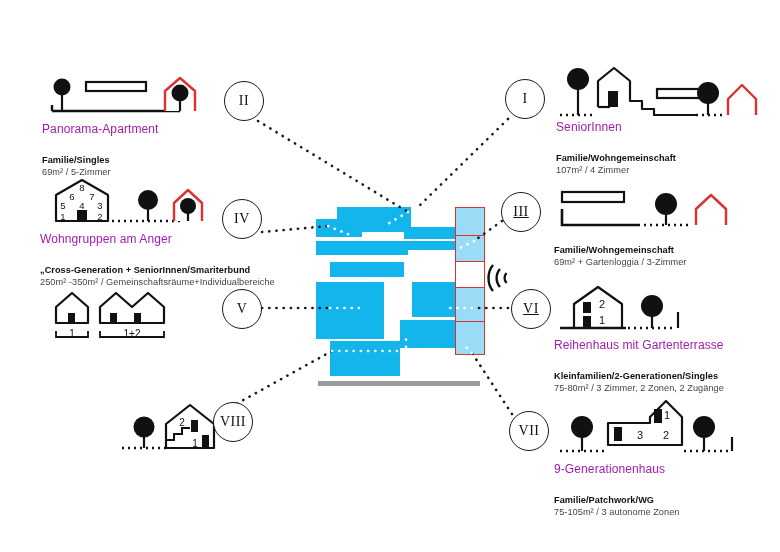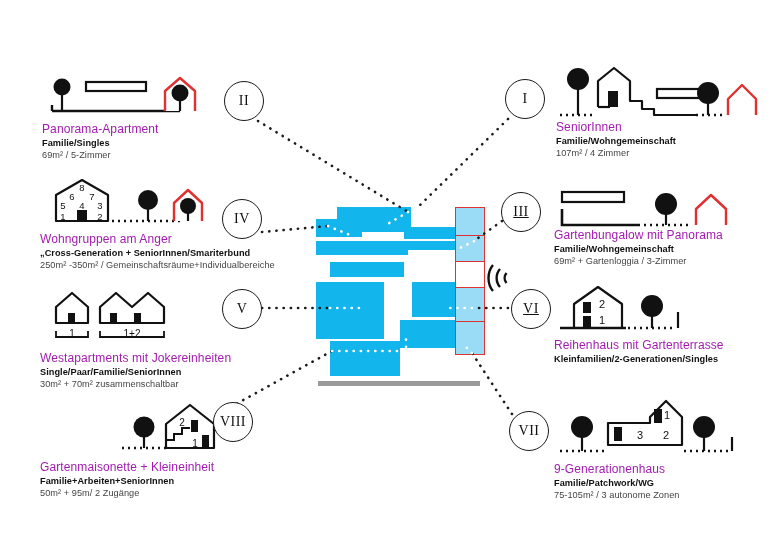--- a/index.html
+++ b/index.html
@@ -11,21 +11,21 @@
   .stage{position:absolute;left:0;top:9px;width:780px;height:552px;}
 
   
   .entry{position:absolute;}
   .entry .ttl{
     color:#a21caf;font-size:12px;line-height:16px;font-weight:400;
     letter-spacing:.1px;white-space:nowrap;
   }
   .entry .sub{
     color:#111;font-size:9.2px;font-weight:bold;line-height:11px;
-    margin-top:1px;white-space:nowrap;letter-spacing:.05px;
+    margin-top:18px;white-space:nowrap;letter-spacing:.05px;
   }
   .entry .meta{
     color:#444;font-size:9.2px;font-weight:400;line-height:11px;
     margin-top:1px;white-space:nowrap;letter-spacing:.05px;
   }
   .glyph{position:absolute;}
 
   
   .badge{
     position:absolute;width:38px;height:38px;border-radius:50%;
@@ -170,42 +170,32 @@
     <path d="M10 34 L10 18 L26 4 L42 18 L42 34 Z" fill="#fff" stroke="#111" stroke-width="2.2" stroke-linejoin="round"></path>
     <rect x="22" y="24" width="7" height="10" fill="#111"></rect>
     <path d="M54 34 L54 18 L70 4 L86 18 L102 4 L118 18 L118 34 Z" fill="#fff" stroke="#111" stroke-width="2.2" stroke-linejoin="round"></path>
     <rect x="64" y="24" width="7" height="10" fill="#111"></rect>
     <rect x="88" y="24" width="7" height="10" fill="#111"></rect>
     <path d="M10 42 L10 48 L42 48 L42 42" fill="none" stroke="#111" stroke-width="1.8"></path>
     <text x="26" y="48" font-family="Liberation Sans, sans-serif" font-size="10" text-anchor="middle" fill="#111">1</text>
     <path d="M54 42 L54 48 L118 48 L118 42" fill="none" stroke="#111" stroke-width="1.8"></path>
     <text x="86" y="48" font-family="Liberation Sans, sans-serif" font-size="10" text-anchor="middle" fill="#111">1+2</text>
   </svg>
-  <div class="entry" style="left:40px;top:341px;">
-    <div class="ttl">Westapartments mit Jokereinheiten</div>
-    <div class="sub">Single/Paar/Familie/SeniorInnen</div>
-    <div class="meta">30m² + 70m² zusammenschaltbar</div>
-  </div>
 
   <svg class="glyph" style="left:118px;top:393px;" width="130" height="52" viewBox="0 0 130 52">
     <line x1="4" y1="46" x2="48" y2="46" stroke="#111" stroke-width="2.4" stroke-dasharray="2 4"></line>
     <circle cx="26" cy="25" r="10.5" fill="#111"></circle>
     <line x1="26" y1="25" x2="26" y2="46" stroke="#111" stroke-width="2.2"></line>
     <path d="M48 46 L48 22 L72 3 L96 22 L96 46 Z" fill="#fff" stroke="#111" stroke-width="2.2" stroke-linejoin="round"></path>
     <path d="M48 46 L48 38 L56 38 L56 32 L64 32 L64 26 L72 26" fill="none" stroke="#111" stroke-width="2"></path>
     <rect x="73" y="18" width="7" height="12" fill="#111"></rect>
     <rect x="84" y="33" width="7" height="13" fill="#111"></rect>
     <text x="64" y="24" font-family="Liberation Sans, sans-serif" font-size="10" text-anchor="middle" fill="#111">2</text>
     <text x="77" y="45" font-family="Liberation Sans, sans-serif" font-size="10" text-anchor="middle" fill="#111">1</text>
   </svg>
-  <div class="entry" style="left:40px;top:450px;">
-    <div class="ttl">Gartenmaisonette + Kleineinheit</div>
-    <div class="sub">Familie+Arbeiten+SeniorInnen</div>
-    <div class="meta">50m² + 95m/ 2 Zugänge</div>
-  </div>
 
   <svg class="glyph" style="left:556px;top:54px;" width="200" height="56" viewBox="0 0 200 56">
     <line x1="4" y1="52" x2="40" y2="52" stroke="#111" stroke-width="2.4" stroke-dasharray="2 4"></line>
     <circle cx="22" cy="16" r="11" fill="#111"></circle>
     <line x1="22" y1="16" x2="22" y2="52" stroke="#111" stroke-width="2.2"></line>
     <path d="M42 44 L42 18 L58 5 L74 18 L74 38 L86 38 L86 46 L98 46 L98 52 L140 52" fill="#fff" stroke="#111" stroke-width="2.2" stroke-linejoin="round"></path>
     <line x1="42" y1="44" x2="42" y2="44" stroke="#111" stroke-width="2.2"></line>
     <path d="M42 44 L54 44" fill="none" stroke="#111" stroke-width="2.2"></path>
     <rect x="52" y="28" width="10" height="16" fill="#111"></rect>
     <rect x="101" y="26" width="52" height="9" fill="#fff" stroke="#111" stroke-width="2.2"></rect>
@@ -222,40 +212,40 @@
 
   <svg class="glyph" style="left:556px;top:178px;" width="180" height="44" viewBox="0 0 180 44">
     <rect x="6" y="5" width="62" height="10" fill="#fff" stroke="#111" stroke-width="2.2"></rect>
     <path d="M6 22 L6 38 L84 38" fill="none" stroke="#111" stroke-width="2.6"></path>
     <line x1="88" y1="38" x2="132" y2="38" stroke="#111" stroke-width="2.4" stroke-dasharray="2 4"></line>
     <circle cx="110" cy="17" r="11" fill="#111"></circle>
     <line x1="110" y1="17" x2="110" y2="38" stroke="#111" stroke-width="2.2"></line>
     <path d="M140 38 L140 22 L155 8 L170 22 L170 38" fill="#fff" stroke="#E03030" stroke-width="2.4" stroke-linejoin="round"></path>
   </svg>
   <div class="entry" style="left:554px;top:218px;">
-    <div class="ttl">Gartenbungalow mit Panorama</div>
     <div class="sub">Familie/Wohngemeinschaft</div>
     <div class="meta">69m² + Gartenloggia /  3-Zimmer</div>
   </div>
 
   <svg class="glyph" style="left:556px;top:275px;" width="180" height="50" viewBox="0 0 180 50">
     <path d="M18 44 L18 20 L42 3 L66 20 L66 44 Z" fill="#fff" stroke="#111" stroke-width="2.2" stroke-linejoin="round"></path>
     <line x1="4" y1="44" x2="70" y2="44" stroke="#111" stroke-width="2.4"></line>
     <rect x="27" y="18" width="8" height="11" fill="#111"></rect>
     <rect x="27" y="32" width="8" height="12" fill="#111"></rect>
     <text x="46" y="24" font-family="Liberation Sans, sans-serif" font-size="11" text-anchor="middle" fill="#111">2</text>
     <text x="46" y="40" font-family="Liberation Sans, sans-serif" font-size="11" text-anchor="middle" fill="#111">1</text>
     <line x1="72" y1="44" x2="118" y2="44" stroke="#111" stroke-width="2.4" stroke-dasharray="2 4"></line>
     <circle cx="96" cy="22" r="11" fill="#111"></circle>
     <line x1="96" y1="22" x2="96" y2="44" stroke="#111" stroke-width="2.2"></line>
     <line x1="122" y1="28" x2="122" y2="44" stroke="#111" stroke-width="2.2"></line>
   </svg>
   <div class="entry" style="left:554px;top:328px;">
     <div class="ttl">Reihenhaus mit Gartenterrasse</div>
     <div class="sub">Kleinfamilien/2-Generationen/Singles</div>
+    <div class="meta">75-80m² / 3 Zimmer, 2 Zonen, 2 Zugänge</div>
   </div>
 
   <svg class="glyph" style="left:556px;top:390px;" width="190" height="56" viewBox="0 0 190 56">
     <line x1="4" y1="52" x2="48" y2="52" stroke="#111" stroke-width="2.4" stroke-dasharray="2 4"></line>
     <circle cx="26" cy="28" r="11" fill="#111"></circle>
     <line x1="26" y1="28" x2="26" y2="52" stroke="#111" stroke-width="2.2"></line>
     <path d="M52 46 L52 24 L94 24 L94 18 L110 2 L126 18 L126 46 Z" fill="#fff" stroke="#111" stroke-width="2.2" stroke-linejoin="round"></path>
     <rect x="58" y="28" width="8" height="14" fill="#111"></rect>
     <rect x="98" y="10" width="8" height="14" fill="#111"></rect>
     <text x="111" y="20" font-family="Liberation Sans, sans-serif" font-size="11" text-anchor="middle" fill="#111">1</text>

